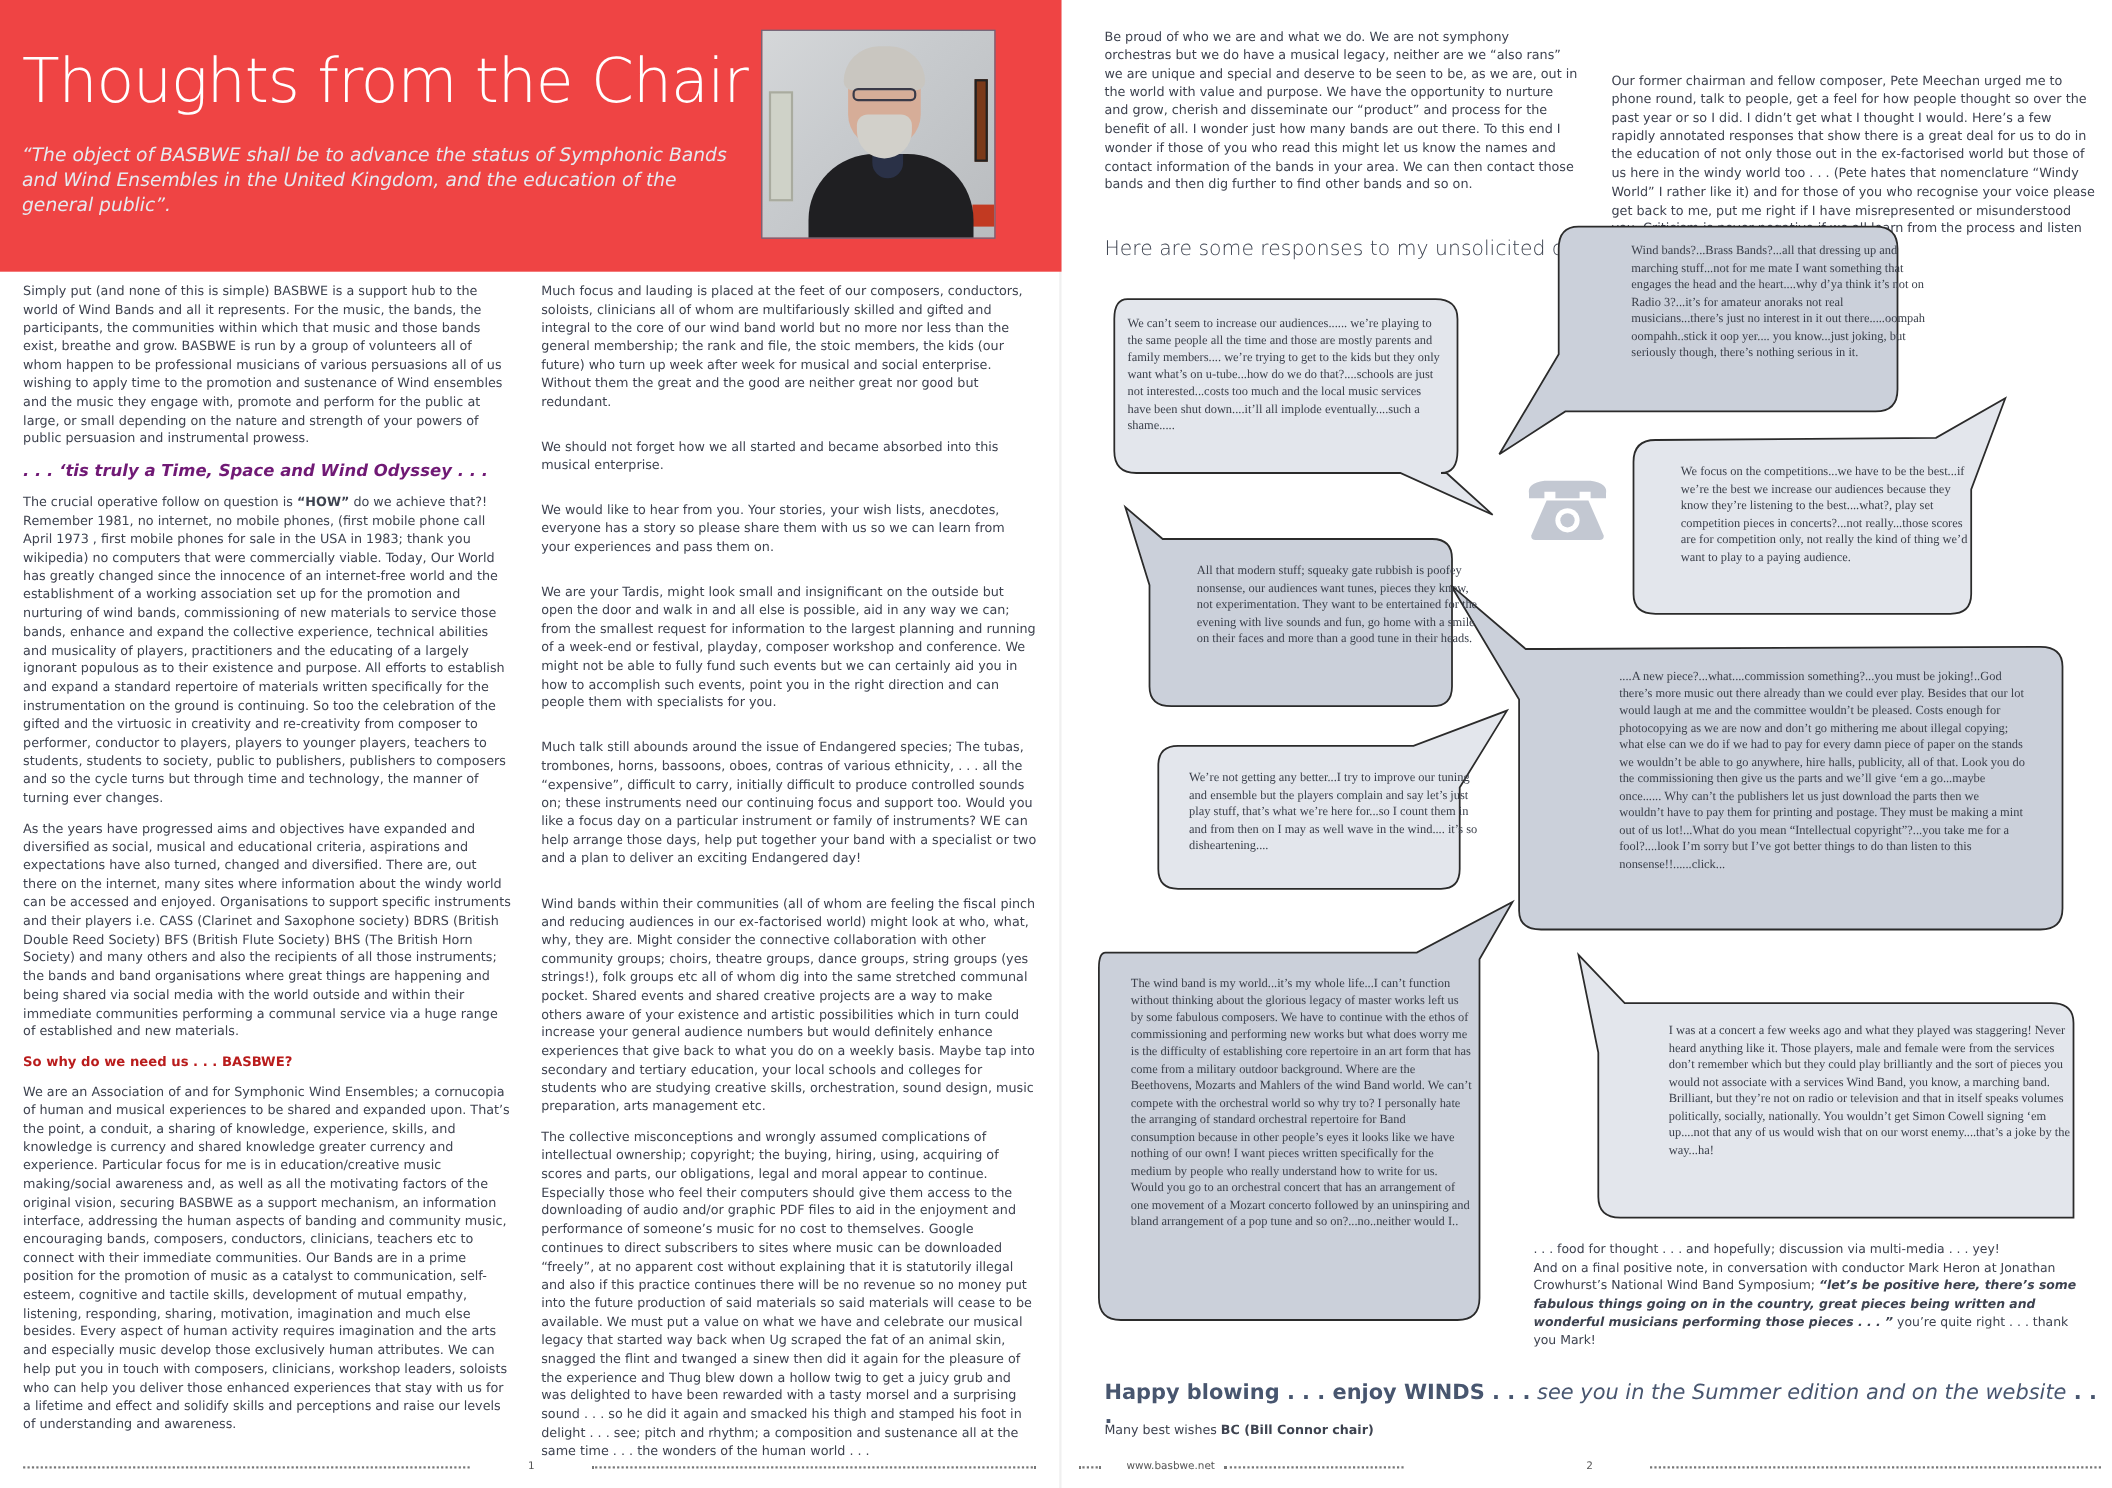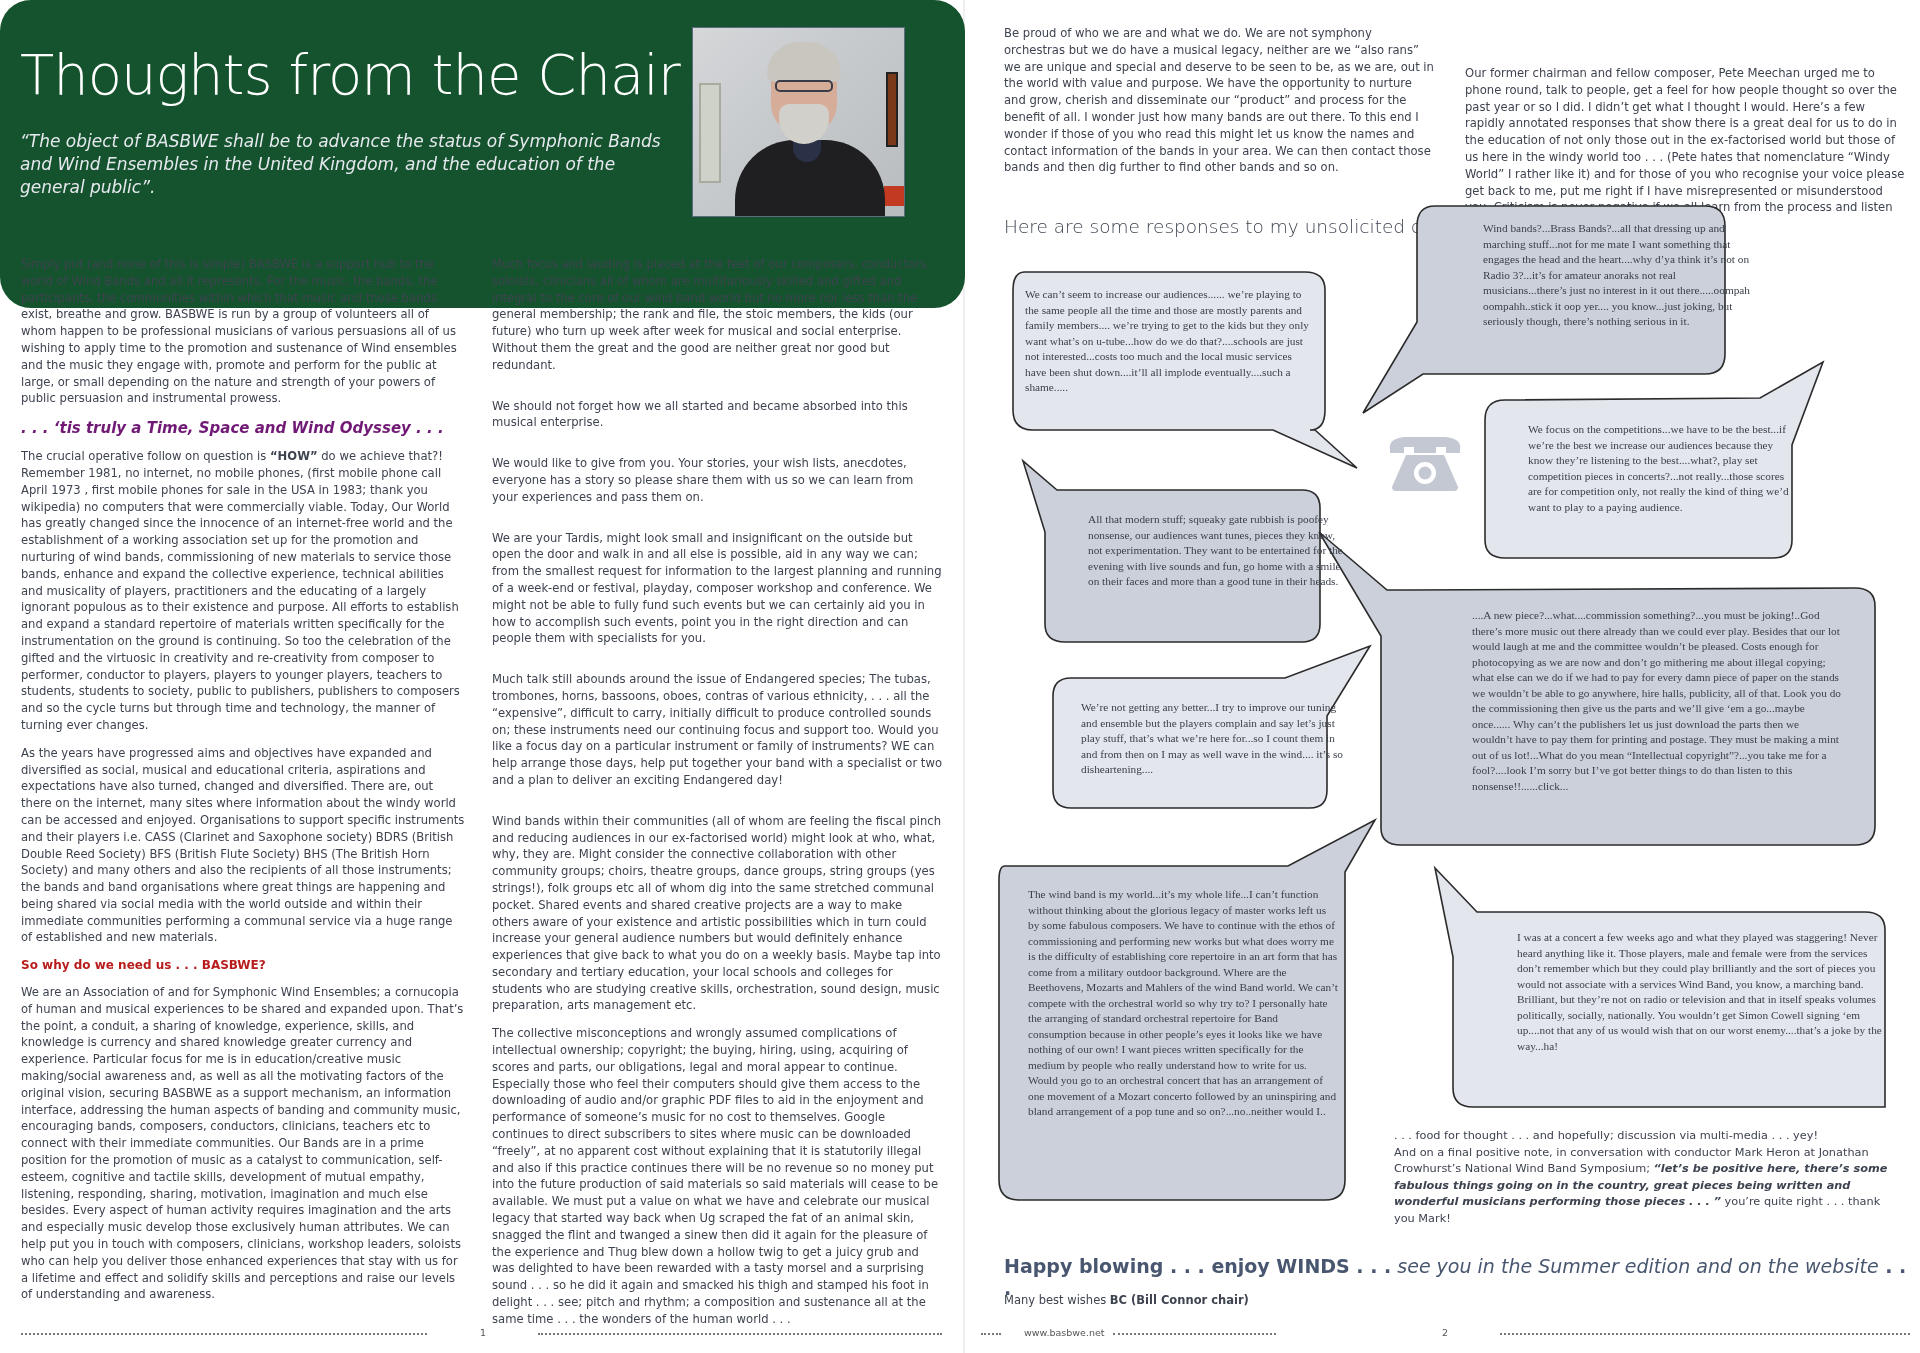--- a/index.html
+++ b/index.html
@@ -5,21 +5,21 @@
   * { box-sizing: border-box; margin: 0; padding: 0; }
   html, body { width: 1920px; height: 1353px; background: #ffffff; overflow: hidden; }
   body { font-family: "Liberation Sans", "DejaVu Sans", sans-serif; color: #3a3f4a; position: relative; }
 
   .page { position: absolute; top: 0; height: 1353px; }
   .page-left { left: 0; width: 965px; background: #fff; }
   .page-right { left: 965px; width: 955px; background: #fff; }
   .spine { position: absolute; left: 963px; top: 0; width: 2px; height: 1353px; background: #f0f0f0; }
 
   
-  .banner { position: absolute; left: 0; top: 0; width: 965px; height: 308px; background: #14532d; border-radius: 31px; }
+  .banner { position: absolute; left: 0; top: 0; width: 965px; height: 247px; background: #ef4444; }
   .banner-title { position: absolute; left: 20px; top: 42px; font-family: "DejaVu Sans", sans-serif; font-weight: 300; font-size: 56px; color: #ffffff; letter-spacing: -1px; }
   .banner-quote { position: absolute; left: 20px; top: 130px; width: 650px; font-family: "DejaVu Sans", sans-serif; font-style: italic; font-size: 17px; line-height: 23px; color: #e6e9ef; font-weight: 300; }
   .portrait { position: absolute; left: 692px; top: 27px; width: 213px; height: 190px; background: linear-gradient(135deg,#d5d7d9 0%, #c8cbce 40%, #b9bcbf 100%); overflow: hidden; border: 1px solid #5d6a80; }
   .portrait .wall-art { position: absolute; right: 6px; top: 44px; width: 12px; height: 75px; background: #7a3a1a; border: 2px solid #222; }
   .portrait .wall-art2 { position: absolute; left: 6px; top: 55px; width: 22px; height: 100px; background: #cfd2c8; border: 2px solid #a9ab9f; }
   .portrait .floor-red { position: absolute; right: 0; bottom: 10px; width: 20px; height: 20px; background: #c23a22; }
   .portrait .torso { position: absolute; left: 42px; top: 112px; width: 150px; height: 110px; background: #1f1f22; border-radius: 60px 60px 0 0; }
   .portrait .collar { position: absolute; left: 100px; top: 112px; width: 28px; height: 22px; background: #2a3147; border-radius: 0 0 14px 14px; }
   .portrait .head { position: absolute; left: 78px; top: 20px; width: 66px; height: 86px; background: #d6ad98; border-radius: 33px 33px 30px 30px; }
   .portrait .hair { position: absolute; left: 74px; top: 14px; width: 74px; height: 40px; background: #c9c6c0; border-radius: 40px 40px 10px 10px; }
@@ -88,21 +88,21 @@
   <p>As the years have progressed aims and objectives have expanded and diversified as social, musical and educational criteria, aspirations and expectations have also turned, changed and diversified. There are, out there on the internet, many sites where information about the windy world can be accessed and enjoyed. Organisations to support specific instruments and their players i.e. CASS (Clarinet and Saxophone society) BDRS (British Double Reed Society) BFS (British Flute Society) BHS (The British Horn Society) and many others and also the recipients of all those instruments; the bands and band organisations where great things are happening and being shared via social media with the world outside and within their immediate communities performing a communal service via a huge range of established and new materials.</p>
   <div class="subhead-bold">So why do we need us . . . BASBWE?</div>
   <p>We are an Association of and for Symphonic Wind Ensembles; a cornucopia of human and musical experiences to be shared and expanded upon. That’s the point, a conduit, a sharing of knowledge, experience, skills, and knowledge is currency and shared knowledge greater currency and experience. Particular focus for me is in education/creative music making/social awareness and, as well as all the motivating factors of the original vision, securing BASBWE as a support mechanism, an information interface, addressing the human aspects of banding and community music, encouraging bands, composers, conductors, clinicians, teachers etc to connect with their immediate communities. Our Bands are in a prime position for the promotion of music as a catalyst to communication, self-esteem, cognitive and tactile skills, development of mutual empathy, listening, responding, sharing, motivation, imagination and much else besides. Every aspect of human activity requires imagination and the arts and especially music develop those exclusively human attributes. We can help put you in touch with composers, clinicians, workshop leaders, soloists who can help you deliver those enhanced experiences that stay with us for a lifetime and effect and solidify skills and perceptions and raise our levels of understanding and awareness.</p>
 </div>
 
 <div class="col col-l2">
   <p>Much focus and lauding is placed at the feet of our composers, conductors, soloists, clinicians all of whom are multifariously skilled and gifted and integral to the core of our wind band world but no more nor less than the general membership; the rank and file, the stoic members, the kids (our future) who turn up week after week for musical and social enterprise. Without them the great and the good are neither great nor good but redundant.</p>
   <div class="gap"></div>
   <p>We should not forget how we all started and became absorbed into this musical enterprise.</p>
   <div class="gap"></div>
-  <p>We would like to give from you. Your stories, your wish lists, anecdotes, everyone has a story so please share them with us so we can learn from your experiences and pass them on.</p>
+  <p>We would like to hear from you. Your stories, your wish lists, anecdotes, everyone has a story so please share them with us so we can learn from your experiences and pass them on.</p>
   <div class="gap"></div>
   <p>We are your Tardis, might look small and insignificant on the outside but open the door and walk in and all else is possible, aid in any way we can; from the smallest request for information to the largest planning and running of a week-end or festival, playday, composer workshop and conference. We might not be able to fully fund such events but we can certainly aid you in how to accomplish such events, point you in the right direction and can people them with specialists for you.</p>
   <div class="gap"></div>
   <p>Much talk still abounds around the issue of Endangered species; The tubas, trombones, horns, bassoons, oboes, contras of various ethnicity, . . . all the “expensive”, difficult to carry, initially difficult to produce controlled sounds on; these instruments need our continuing focus and support too. Would you like a focus day on a particular instrument or family of instruments? WE can help arrange those days, help put together your band with a specialist or two and a plan to deliver an exciting Endangered day!</p>
   <div class="gap"></div>
   <p>Wind bands within their communities (all of whom are feeling the fiscal pinch and reducing audiences in our ex-factorised world) might look at who, what, why, they are. Might consider the connective collaboration with other community groups; choirs, theatre groups, dance groups, string groups (yes strings!), folk groups etc all of whom dig into the same stretched communal pocket. Shared events and shared creative projects are a way to make others aware of your existence and artistic possibilities which in turn could increase your general audience numbers but would definitely enhance experiences that give back to what you do on a weekly basis. Maybe tap into secondary and tertiary education, your local schools and colleges for students who are studying creative skills, orchestration, sound design, music preparation, arts management etc.</p>
   <p>The collective misconceptions and wrongly assumed complications of intellectual ownership; copyright; the buying, hiring, using, acquiring of scores and parts, our obligations, legal and moral appear to continue. Especially those who feel their computers should give them access to the downloading of audio and/or graphic PDF files to aid in the enjoyment and performance of someone’s music for no cost to themselves. Google continues to direct subscribers to sites where music can be downloaded “freely”, at no apparent cost without explaining that it is statutorily illegal and also if this practice continues there will be no revenue so no money put into the future production of said materials so said materials will cease to be available. We must put a value on what we have and celebrate our musical legacy that started way back when Ug scraped the fat of an animal skin, snagged the flint and twanged a sinew then did it again for the pleasure of the experience and Thug blew down a hollow twig to get a juicy grub and was delighted to have been rewarded with a tasty morsel and a surprising sound . . . so he did it again and smacked his thigh and stamped his foot in delight . . . see; pitch and rhythm; a composition and sustenance all at the same time . . . the wonders of the human world . . .</p>
 </div>
 
 <div class="dots" style="left:21px; width:406px;"></div>

